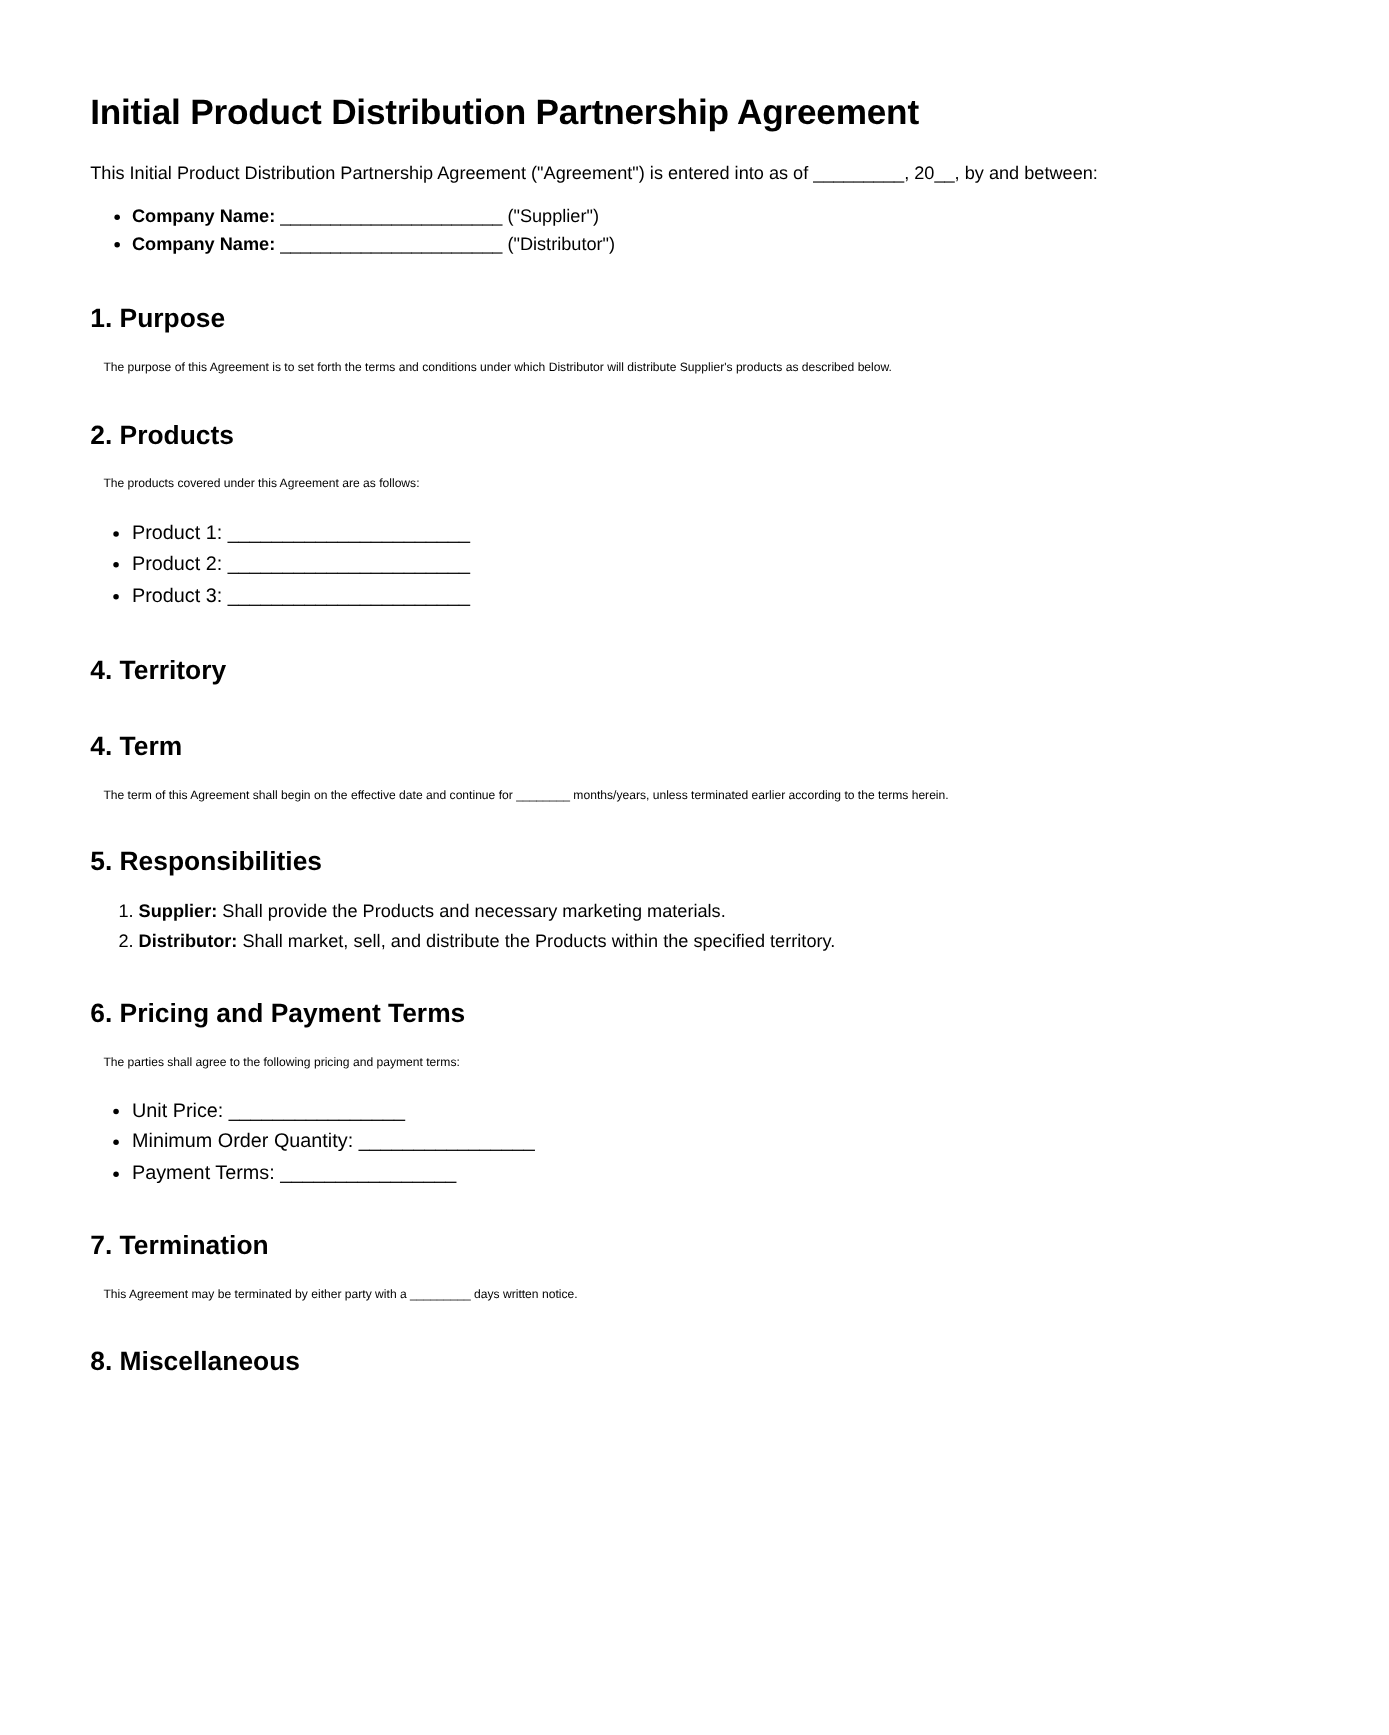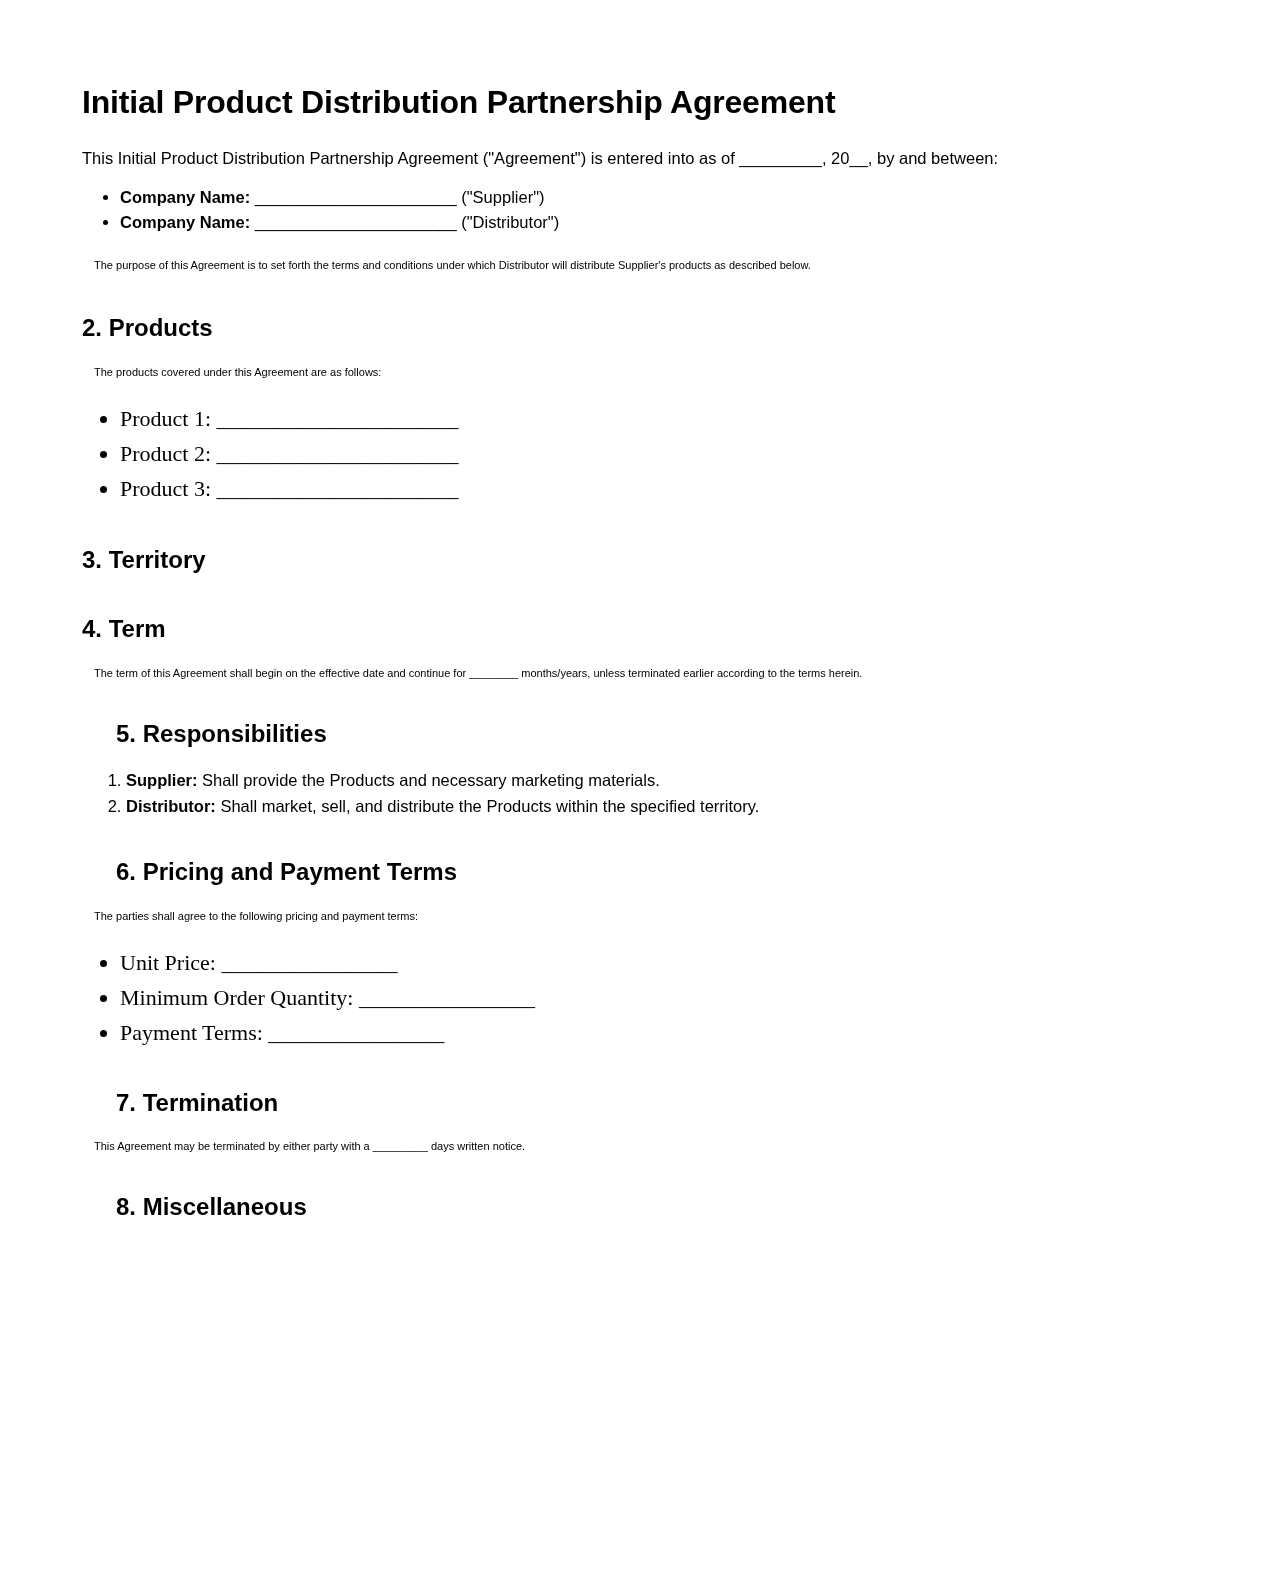--- a/index.html
+++ b/index.html
@@ -48,37 +48,35 @@
     font-weight: bold;
   }
   h2.section-heading {
     font-size: 24px;
     font-weight: bold;
     line-height: 1.2;
     margin: 40px 0 0 0;
   }
   h2.section-heading.tight {
     margin-top: 38px;
-    margin-left: 34px;
   }
   p.body-text {
     font-size: 11px;
     line-height: 1.55;
     margin: 21px 0 0 12px;
     max-width: 1062px;
   }
   ul.plain-list {
     list-style: disc;
     margin: 20px 0 0 0;
     padding-left: 38px;
   }
   ul.plain-list li {
-    font-size: 22px;
+    font-size: 18px;
     line-height: 1.6;
-    font-family: Liberation Serif, serif;
   }
   ol.num-list {
     list-style: decimal;
     margin: 18px 0 0 0;
     padding-left: 44px;
   }
   ol.num-list li {
     font-size: 16.5px;
     line-height: 1.62;
   }
@@ -100,31 +98,32 @@
 
   <h1 class="doc-title">Initial Product Distribution Partnership Agreement</h1>
 
   <p class="intro">This Initial Product Distribution Partnership Agreement ("Agreement") is entered into as of _________, 20__, by and between:</p>
 
   <ul class="party-list">
     <li><b>Company Name:</b><span> ______________________ </span><span>("Supplier")</span></li>
     <li><b>Company Name:</b><span> ______________________ </span><span>("Distributor")</span></li>
   </ul>
 
+  <h2 class="section-heading">1. Purpose</h2>
   <p class="body-text">The purpose of this Agreement is to set forth the terms and conditions under which Distributor will distribute Supplier's products as described below.</p>
 
   <h2 class="section-heading">2. Products</h2>
   <p class="body-text">The products covered under this Agreement are as follows:</p>
   <ul class="plain-list">
     <li>Product 1: ______________________</li>
     <li>Product 2: ______________________</li>
     <li>Product 3: ______________________</li>
   </ul>
 
-  <h2 class="section-heading">3. Territory</h2>
+  <h2 class="section-heading">4. Territory</h2>
 
   <h2 class="section-heading">4. Term</h2>
   <p class="body-text">The term of this Agreement shall begin on the effective date and continue for ________ months/years, unless terminated earlier according to the terms herein.</p>
 
   <h2 class="section-heading tight">5. Responsibilities</h2>
   <ol class="num-list">
     <li><b>Supplier:</b><span> Shall provide the Products and necessary marketing materials.</span></li>
     <li><b>Distributor:</b><span> Shall market, sell, and distribute the Products within the specified territory.</span></li>
   </ol>
 

